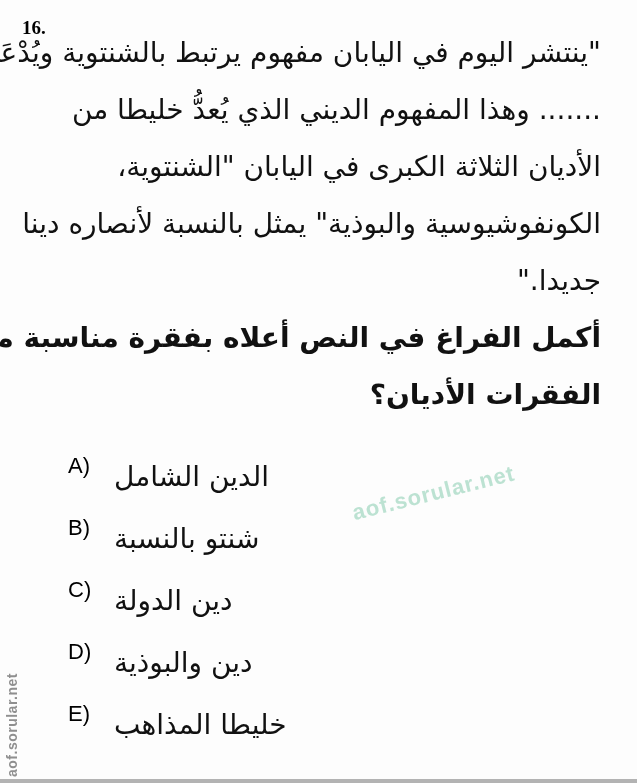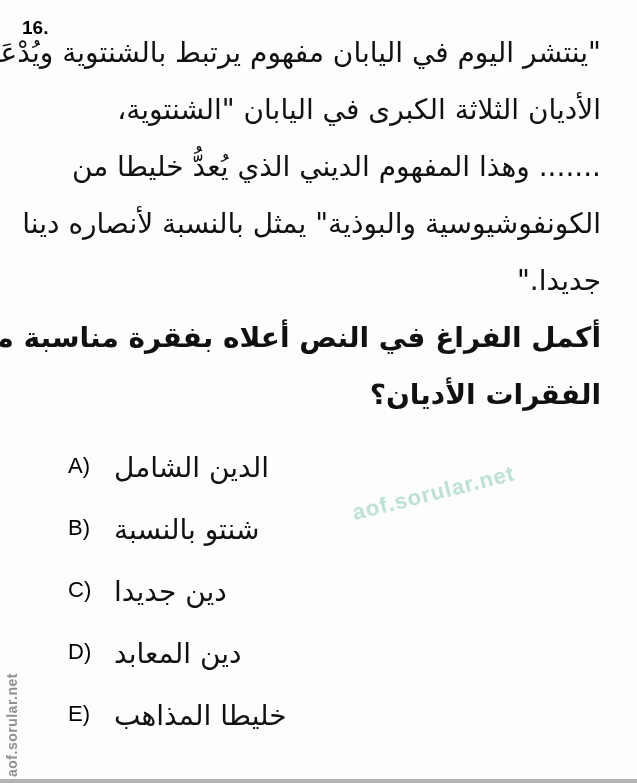--- a/index.html
+++ b/index.html
@@ -4,21 +4,21 @@
 <style>
   html,body{margin:0;padding:0;}
   body{
     width:637px;height:783px;position:relative;overflow:hidden;
     background:#fdfdfd;
     font-family:"DejaVu Sans",sans-serif;
     color:#111;
   }
   .qnum{
     position:absolute;left:22px;top:17px;
-    font-family:Liberation Sans, sans-serif;
+    font-family:Liberation Serif, serif;
     font-weight:bold;font-size:19px;color:#000;
   }
   .passage{
     position:absolute;top:24px;right:36px;width:520px;
     direction:rtl;text-align:right;
   }
   .pline{
     font-size:28px;line-height:57px;white-space:nowrap;
     direction:rtl;unicode-bidi:embed;
   }
@@ -27,21 +27,21 @@
   .option-row{
     display:flex;align-items:flex-start;height:62px;
   }
   .opt-letter{
     font-family:"Liberation Sans",sans-serif;
     font-size:22px;line-height:26px;color:#000;
     padding-top:2px;min-width:36px;
   }
   .opt-text{
     direction:rtl;unicode-bidi:embed;
-    font-size:28px;line-height:34px;margin-top:0;margin-left:10px;
+    font-size:28px;line-height:34px;margin-top:9px;margin-left:10px;
     white-space:nowrap;
   }
   .wm-center{
     position:absolute;left:356px;top:500px;
     transform:rotate(-14deg);transform-origin:left bottom;
     font-family:"Liberation Sans",sans-serif;
     font-weight:bold;font-size:22px;letter-spacing:1px;
     color:#bce2d2;white-space:nowrap;user-select:none;
   }
   .wm-side{
@@ -56,44 +56,44 @@
     background:#b3b3b3;
   }
 </style>
 </head>
 <body>
 
 <div class="qnum">16.</div>
 
 <div class="passage" dir="rtl">
   <div class="pline">"ينتشر اليوم في اليابان مفهوم يرتبط بالشنتوية ويُدْعَى</div>
+  <div class="pline">....... وهذا المفهوم الديني الذي يُعدُّ خليطا من</div>
   <div class="pline">الأديان الثلاثة الكبرى في اليابان "الشنتوية،</div>
-  <div class="pline">....... وهذا المفهوم الديني الذي يُعدُّ خليطا من</div>
   <div class="pline">الكونفوشيوسية والبوذية" يمثل بالنسبة لأنصاره دينا</div>
   <div class="pline">جديدا."</div>
   <div class="pline bold">أكمل الفراغ في النص أعلاه بفقرة مناسبة من</div>
   <div class="pline bold">الفقرات الأديان؟</div>
 </div>
 
 <div class="options">
   <div class="option-row">
     <span class="opt-letter">A)</span>
     <span class="opt-text" dir="rtl">الدين الشامل</span>
   </div>
   <div class="option-row">
     <span class="opt-letter">B)</span>
     <span class="opt-text" dir="rtl">شنتو بالنسبة</span>
   </div>
   <div class="option-row">
     <span class="opt-letter">C)</span>
-    <span class="opt-text" dir="rtl">دين جديدا</span>
+    <span class="opt-text" dir="rtl">دين الدولة</span>
   </div>
   <div class="option-row">
     <span class="opt-letter">D)</span>
-    <span class="opt-text" dir="rtl">دين المعابد</span>
+    <span class="opt-text" dir="rtl">دين والبوذية</span>
   </div>
   <div class="option-row">
     <span class="opt-letter">E)</span>
     <span class="opt-text" dir="rtl">خليطا المذاهب</span>
   </div>
 </div>
 
 <div class="wm-center" style="color: rgb(188, 226, 210);">aof.sorular.net</div>
 
 <div class="wm-side" style="color: rgb(143, 143, 143);">aof.sorular.net</div>

